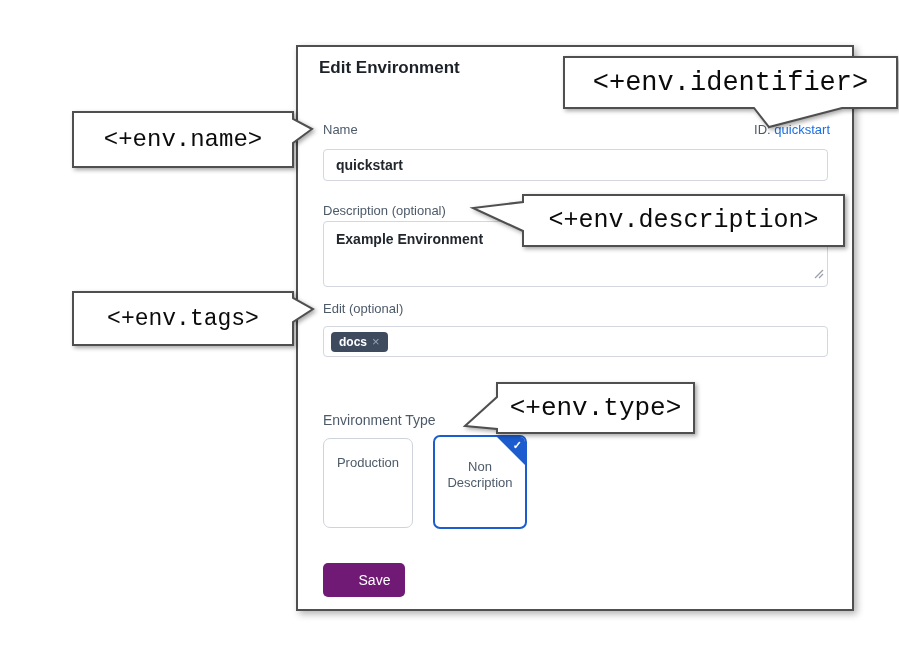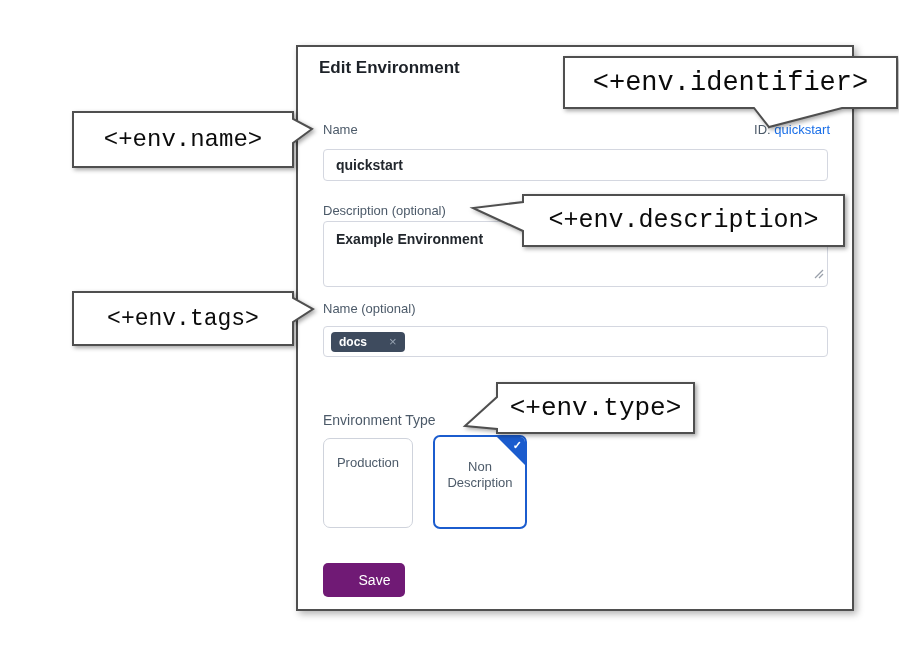--- a/index.html
+++ b/index.html
@@ -67,21 +67,21 @@
   .resize-grip { position: absolute; right: 3px; bottom: 3px; }
 
   .tags-input {
     position: absolute; left: 25px; top: 279px;
     width: 505px; height: 31px;
     border: 1px solid #d4d7e0; border-radius: 4px;
     background: #fff;
     display: flex; align-items: center; padding-left: 7px;
   }
   .tag-pill {
-    display: inline-flex; align-items: center; gap: 22px;
+    display: inline-flex; align-items: center; gap: 5px;
     background: #3e4b5e; color: #ffffff;
     border-radius: 4px;
     font-size: 12px; font-weight: 700;
     padding: 3px 8px; line-height: 14px;
   }
   .tag-remove { color: #97a3b2; font-weight: 400; font-size: 13px; cursor: pointer; }
 
   .cards-row { position: absolute; left: 25px; top: 388px; }
   .env-card {
     position: absolute;
@@ -170,21 +170,21 @@
     <div class="textarea-wrap">
       <div class="textarea-value">Example Environment</div>
       <span class="resize-grip">
         <svg width="10" height="10" viewBox="0 0 10 10">
           <line x1="1" y1="9" x2="9" y2="1" stroke="#9aa0aa" stroke-width="1.2"></line>
           <line x1="5" y1="9" x2="9" y2="5" stroke="#9aa0aa" stroke-width="1.2"></line>
         </svg>
       </span>
     </div>
 
-    <div class="field-label label-tags">Name (optional)</div>
+    <div class="field-label label-tags">Edit (optional)</div>
     <div class="tags-input">
       <span class="tag-pill">
         <span>docs</span>
         <span class="tag-remove">×</span>
       </span>
     </div>
 
     <div class="field-label label-envtype">Environment Type</div>
     <div class="cards-row">
       <div class="env-card card-production">

